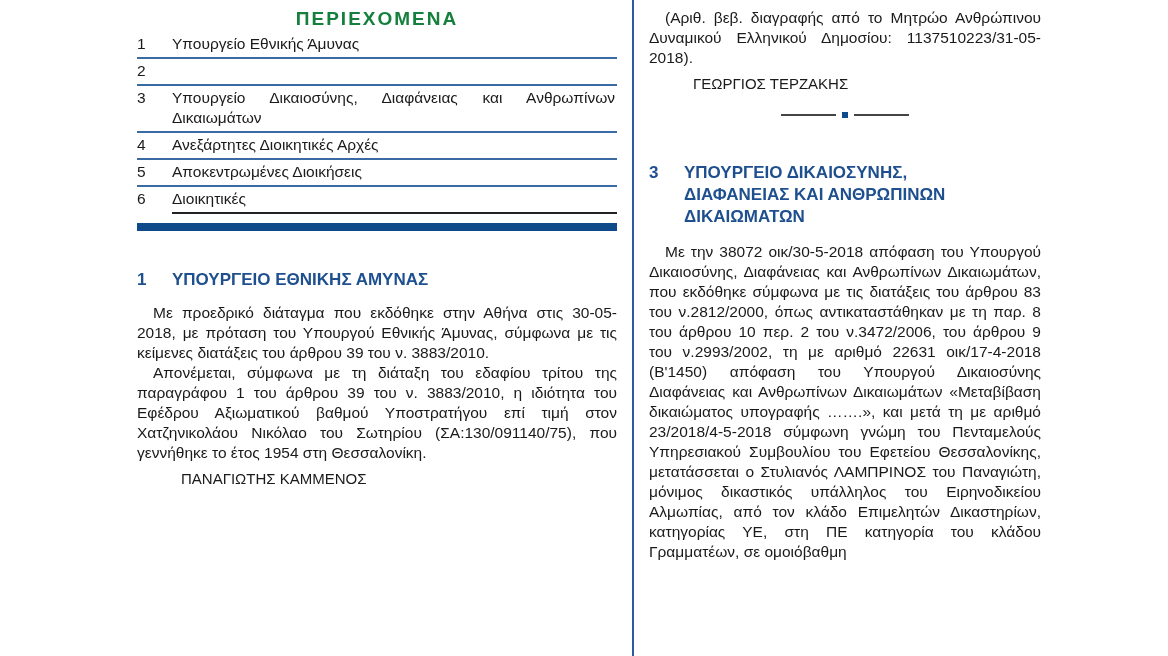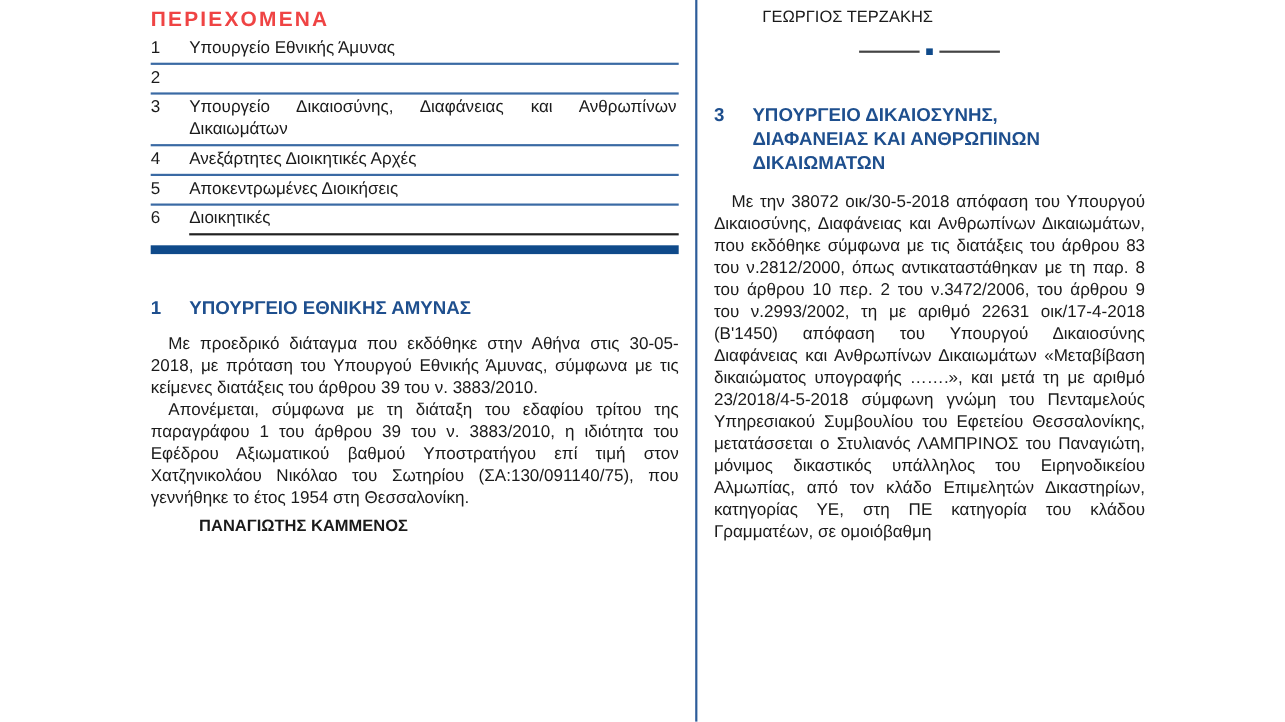--- a/index.html
+++ b/index.html
@@ -2,36 +2,36 @@
 <html><head>
 <meta charset="utf-8">
 <style>
   html, body { margin: 0; padding: 0; background: #ffffff; }
   body { width: 1168px; height: 656px; overflow: hidden; position: relative;
          font-family: "Liberation Sans", "DejaVu Sans", sans-serif; color: #1a1a1a; }
   .col-left { position: absolute; left: 137px; top: 0; width: 480px; }
   .divider { position: absolute; left: 632px; top: 0; width: 2px; height: 656px; background: #2d5c9a; }
   .col-right { position: absolute; left: 649px; top: 0; width: 392px; }
 
-  .toc-title { font-weight: bold; color: #ef4444; font-size: 19px;
+  .toc-title { text-align: center; font-weight: bold; color: #15803d; font-size: 19px;
                letter-spacing: 2px; margin-top: 6px; height: 26px; line-height: 26px; }
   .toc-list { margin: 0; padding: 0; list-style: none; }
   .toc-row { display: flex; font-size: 15.5px; line-height: 20px; padding: 2px 0 3px 0;
              border-bottom: 2px solid #3a6aa4; }
   .toc-row .num { width: 35px; flex: none; }
   .toc-row .lbl { flex: 1; }
   .toc-row.last { border-bottom: none; }
   .toc-row.last .lbl { border-bottom: 2px solid #222; padding-bottom: 3px; }
   .toc-bar { height: 8px; background: #0f4a8a; margin-top: 6px; }
 
   .sec-head { display: flex; color: #1e4f8e; font-weight: bold; font-size: 17px; line-height: 22px; }
   .sec-head .num { width: 35px; flex: none; }
   .para { font-size: 15.5px; line-height: 20px; text-align: justify; margin: 0; text-indent: 16px; }
   .sig { font-size: 15px; line-height: 20px; padding-left: 44px; }
-  .sig.bold { font-weight: bold; }
+  .sig.bold { font-weight: normal; }
 
   .orn { display: flex; align-items: center; justify-content: center; gap: 6px; }
   .orn .ln { width: 55px; height: 1.5px; background: #444; }
   .orn .sq { width: 6px; height: 6px; background: #0f4a8a; }
 </style>
 </head>
 <body>
 
 <div class="col-left">
   <div class="toc-title">ΠΕΡΙΕΧΟΜΕΝΑ</div>
@@ -67,20 +67,21 @@
     <span>ΥΠΟΥΡΓΕΙΟ ΕΘΝΙΚΗΣ ΑΜΥΝΑΣ</span>
   </div>
   <p class="para" style="margin-top:12px;">Με προεδρικό διάταγμα που εκδόθηκε στην Αθήνα στις 30-05-2018, με πρόταση του Υπουργού Εθνικής Άμυνας, σύμφωνα με τις κείμενες διατάξεις του άρθρου 39 του ν. 3883/2010.</p>
   <p class="para">Απονέμεται, σύμφωνα με τη διάταξη του εδαφίου τρίτου της παραγράφου 1 του άρθρου 39 του ν. 3883/2010, η ιδιότητα του Εφέδρου Αξιωματικού βαθμού Υποστρατήγου επί τιμή στον Χατζηνικολάου Νικόλαο του Σωτηρίου (ΣΑ:130/091140/75), που γεννήθηκε το έτος 1954 στη Θεσσαλονίκη.</p>
   <div class="sig bold" style="margin-top:6px;">ΠΑΝΑΓΙΩΤΗΣ ΚΑΜΜΕΝΟΣ</div>
 </div>
 
 <div class="divider"></div>
 
 <div class="col-right">
+  <p class="para" style="margin-top:8px;">(Αριθ. βεβ. διαγραφής από το Μητρώο Ανθρώπινου Δυναμικού Ελληνικού Δημοσίου: 1137510223/31-05-2018).</p>
   <div class="sig" style="margin-top:6px;">ΓΕΩΡΓΙΟΣ ΤΕΡΖΑΚΗΣ</div>
   <div class="orn" style="margin-top:18px;">
     <span class="ln"></span>
     <span class="sq"></span>
     <span class="ln"></span>
   </div>
 
   <div class="sec-head" style="margin-top:44px;">
     <span class="num">3</span>
     <span style="width:280px;">ΥΠΟΥΡΓΕΙΟ ΔΙΚΑΙΟΣΥΝΗΣ, ΔΙΑΦΑΝΕΙΑΣ ΚΑΙ ΑΝΘΡΩΠΙΝΩΝ ΔΙΚΑΙΩΜΑΤΩΝ</span>

